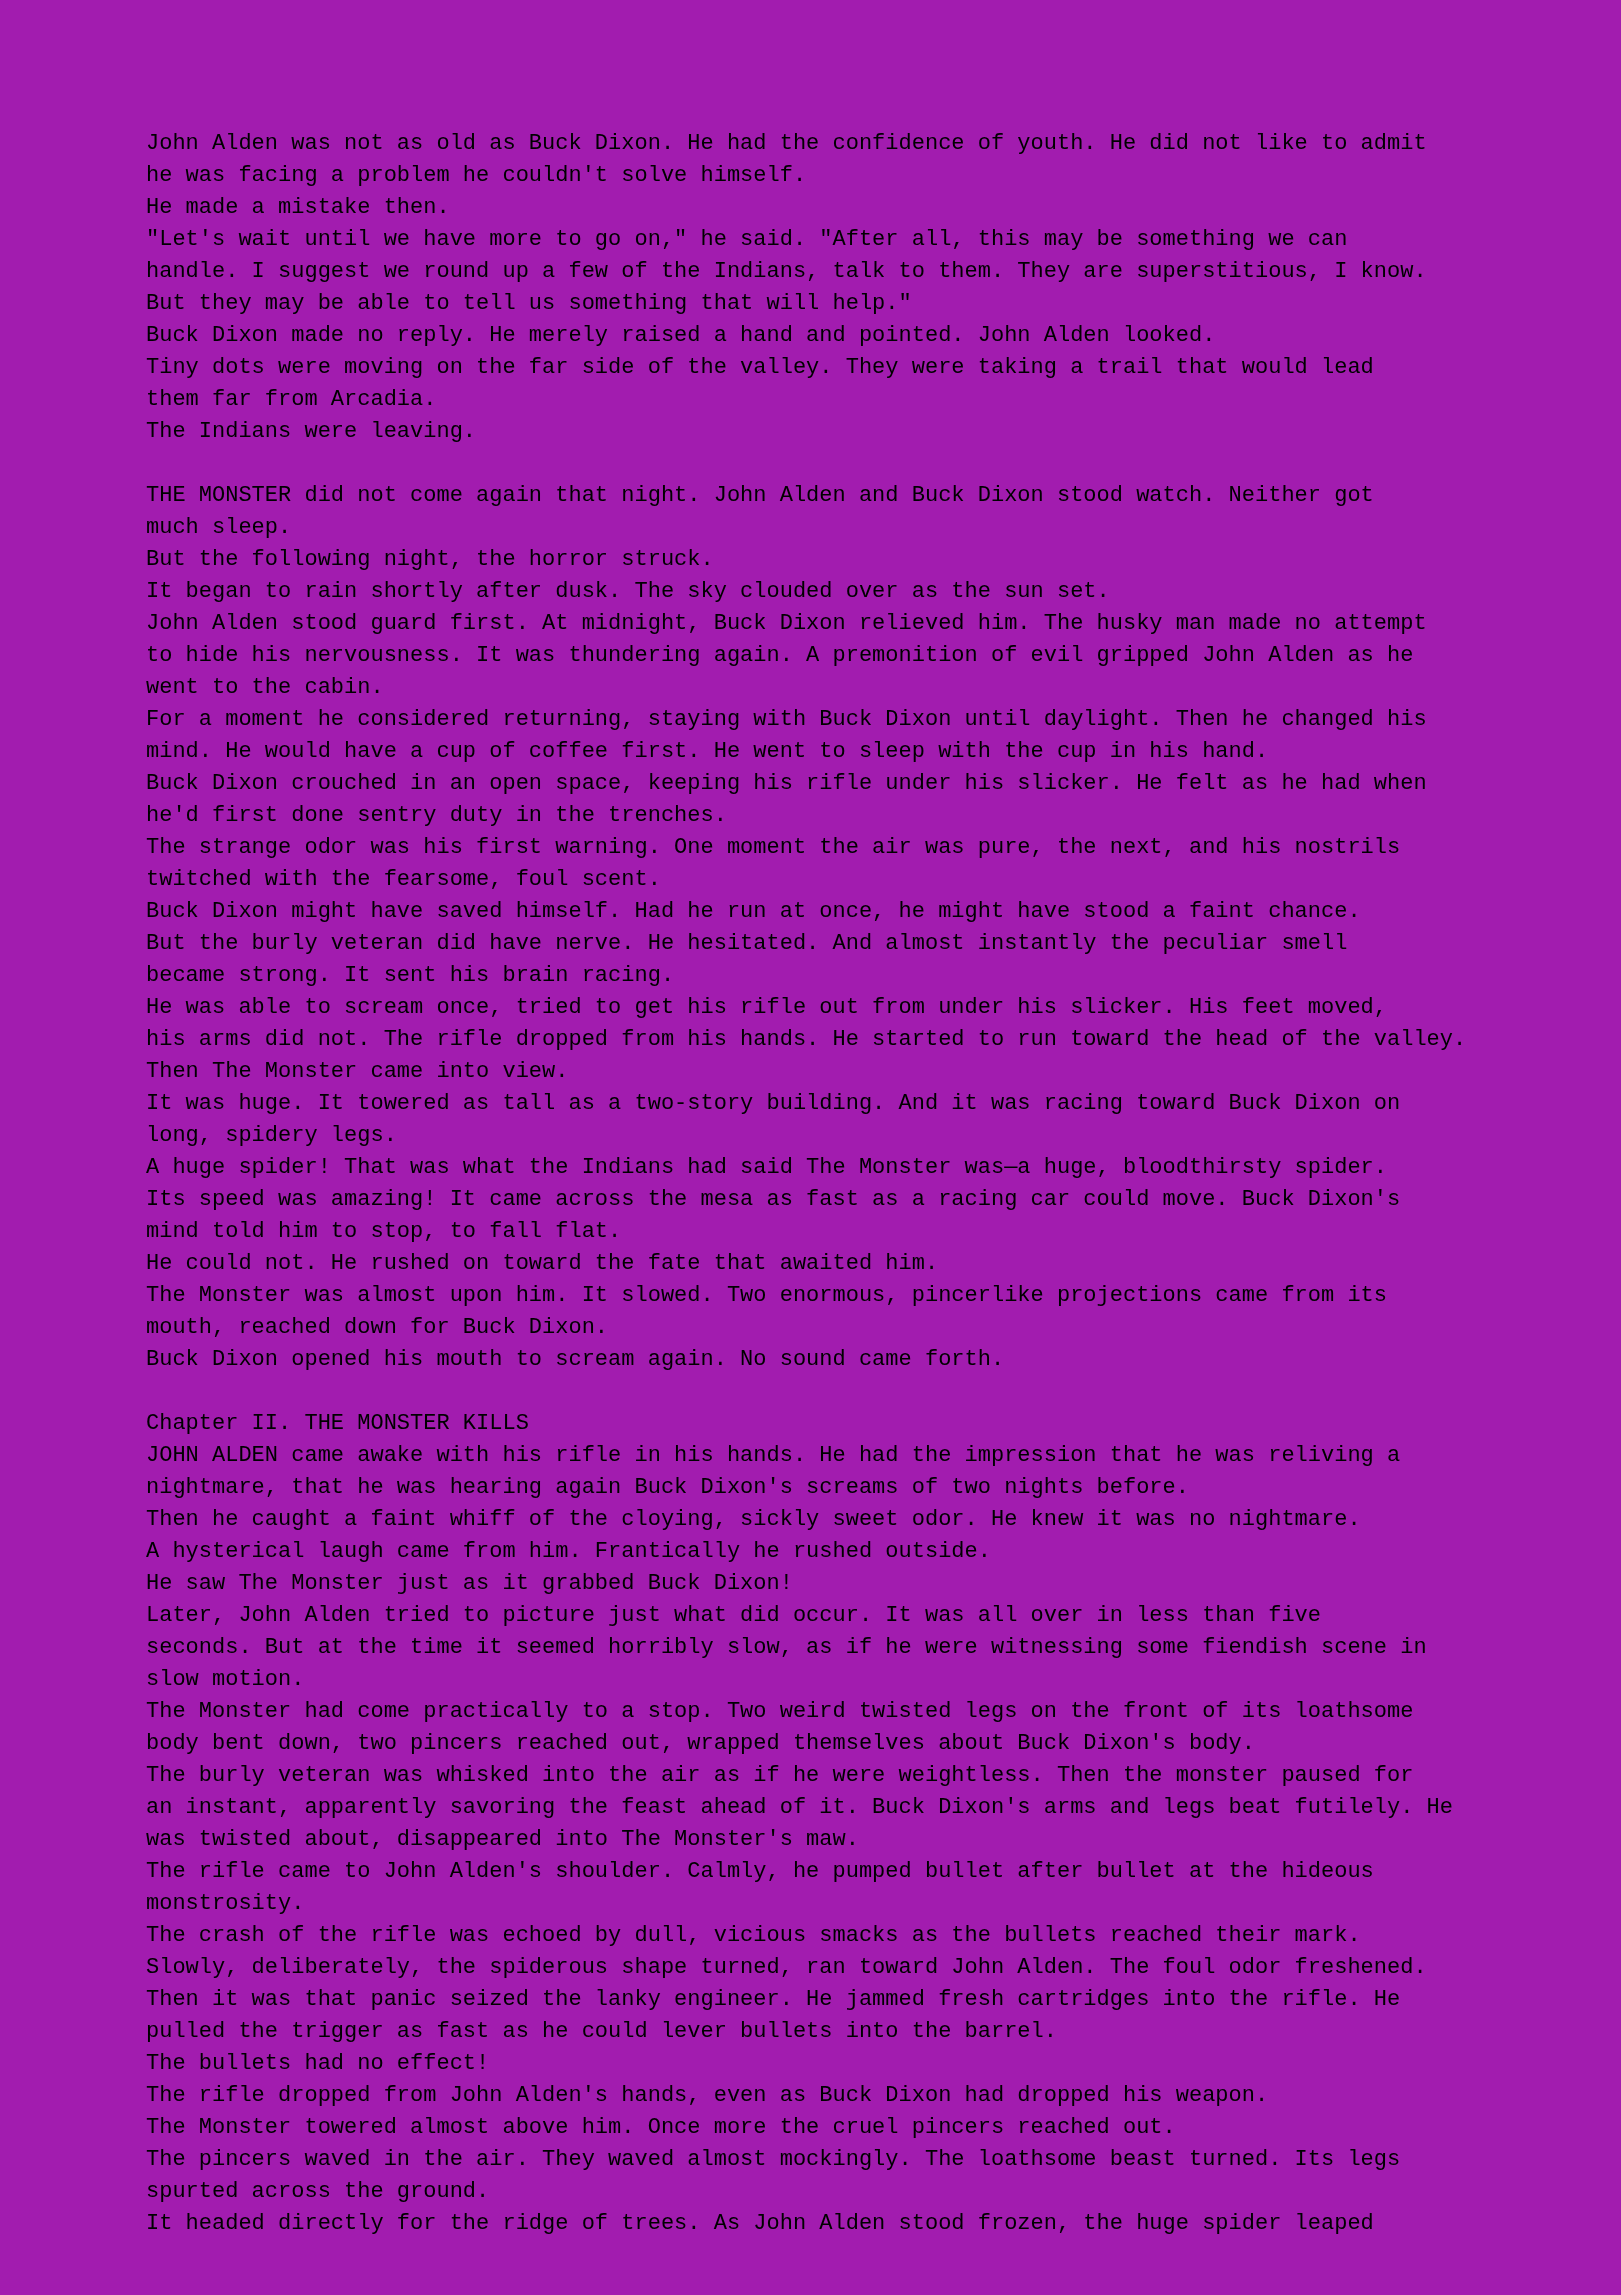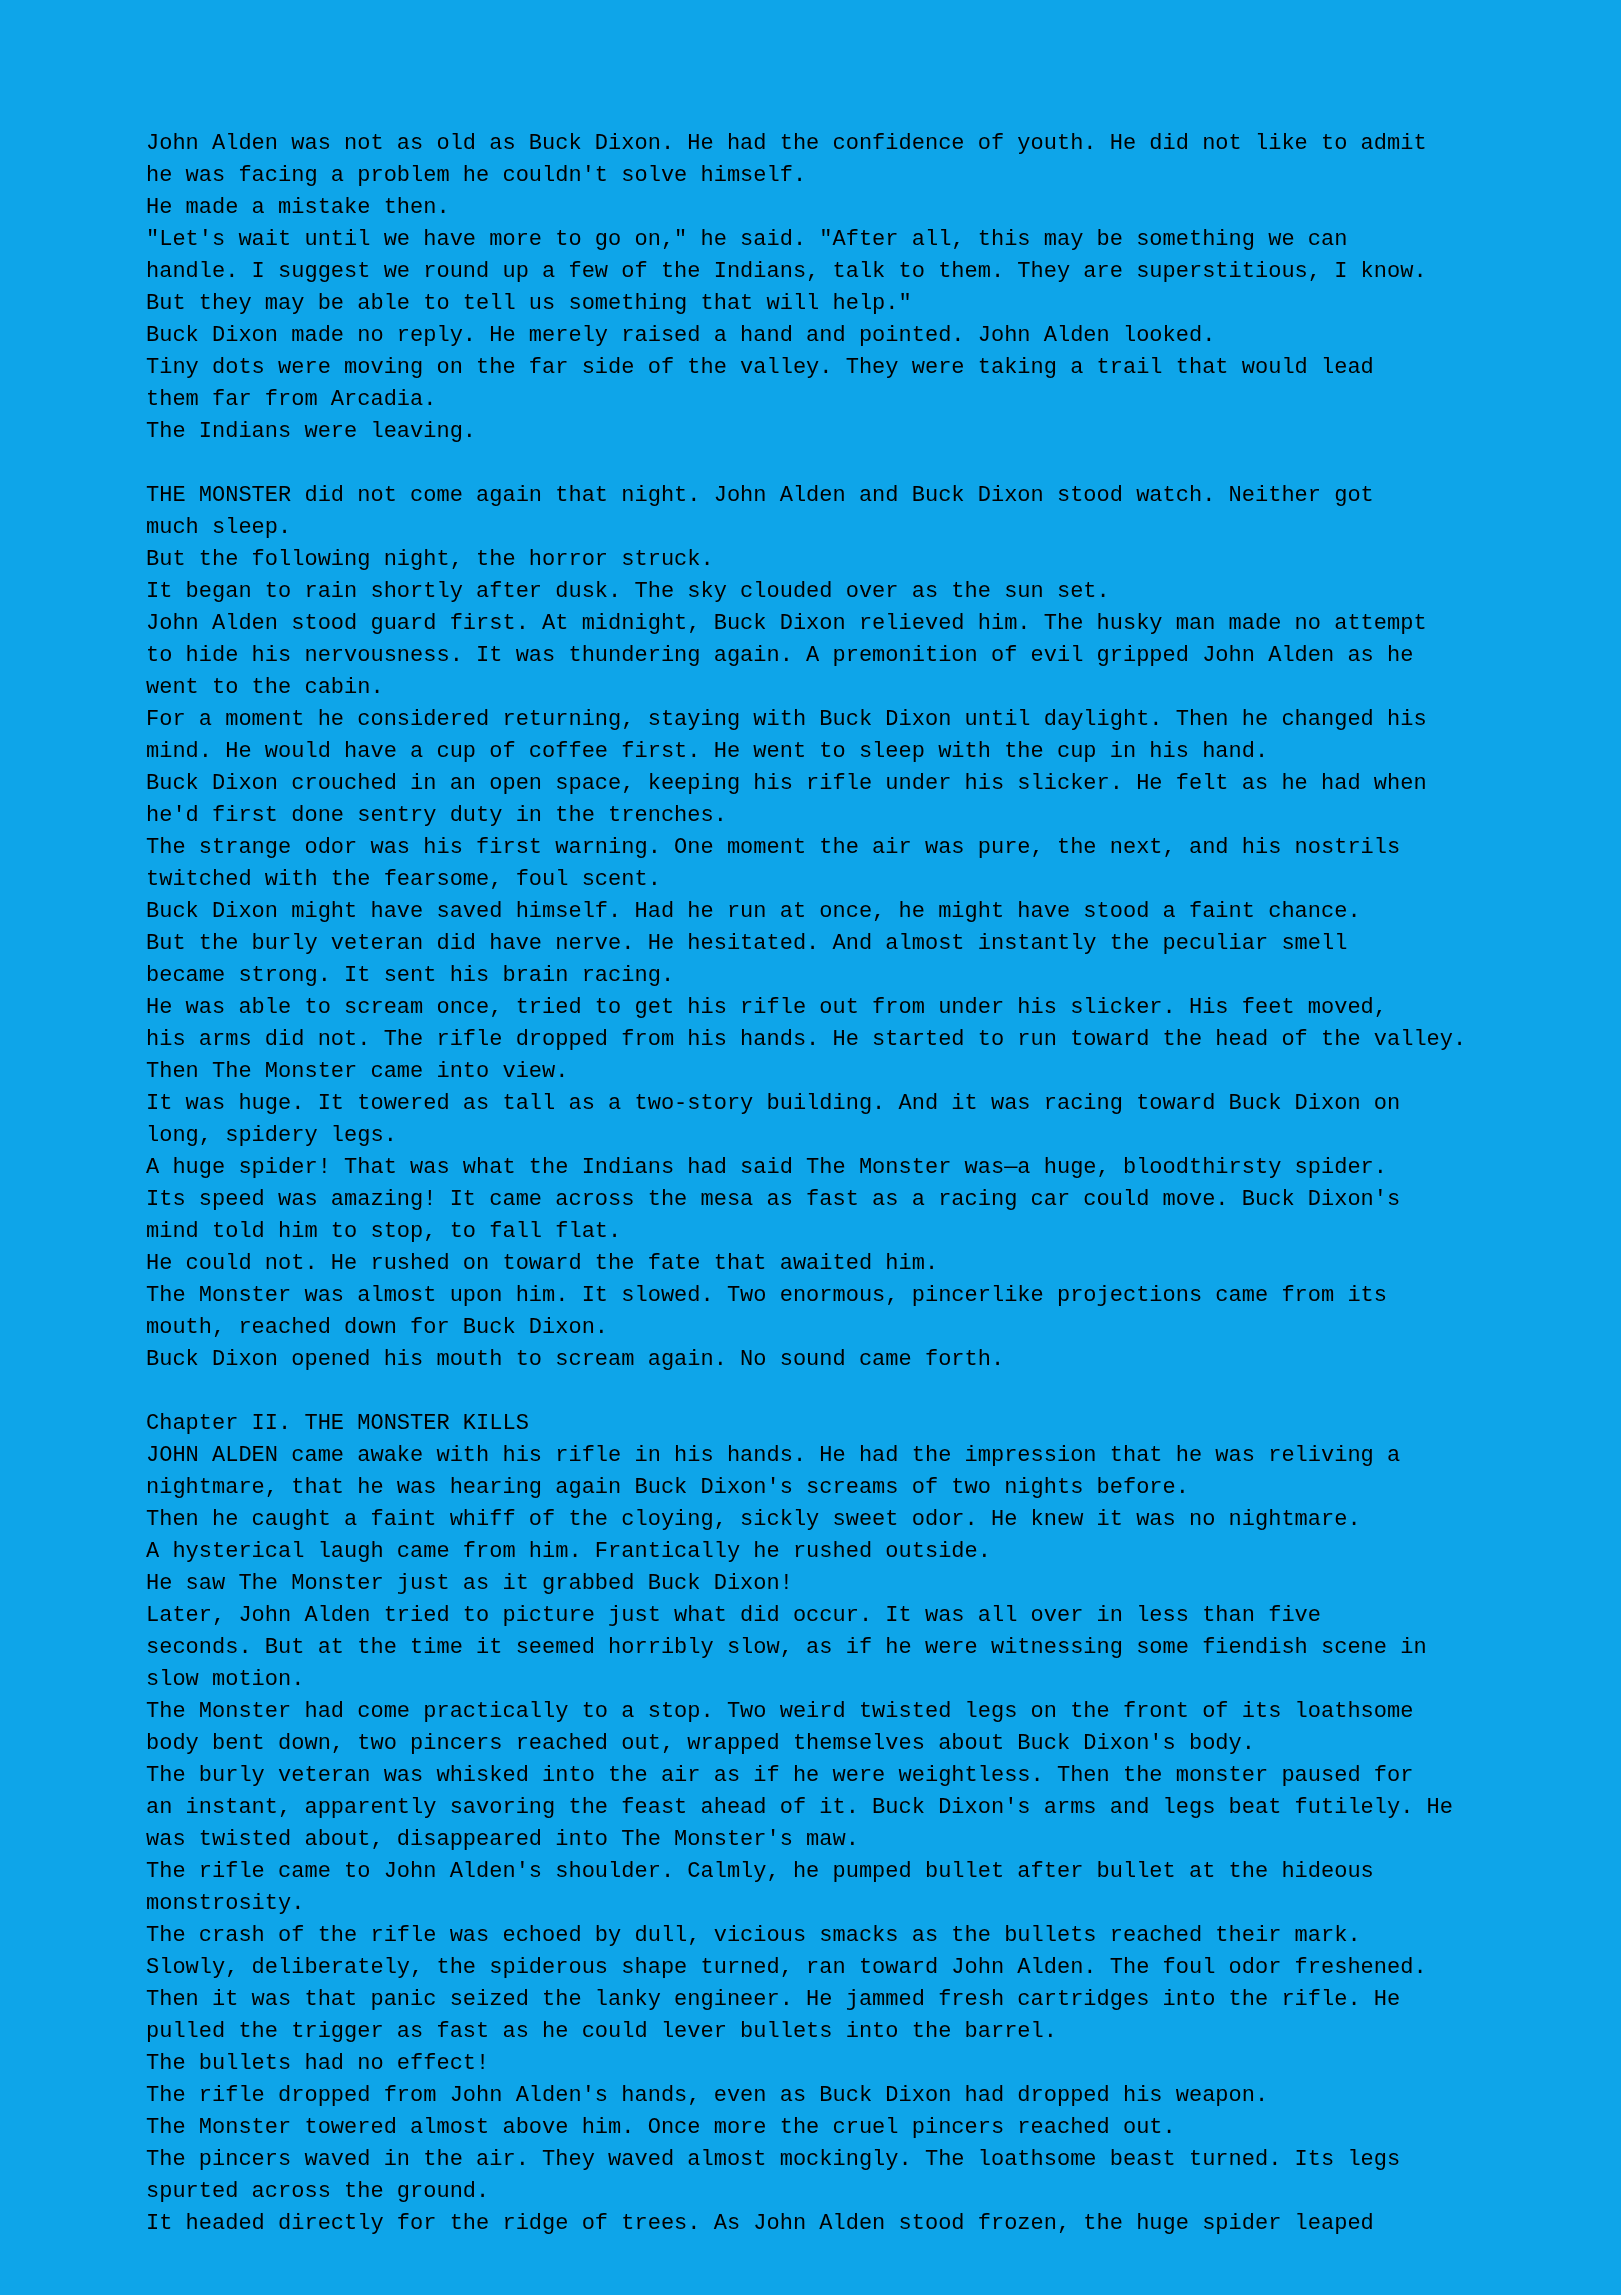--- a/index.html
+++ b/index.html
@@ -8,21 +8,21 @@
     background: #ffffff;
   }
   body {
     width: 1621px;
     height: 2295px;
     overflow: hidden;
   }
   .page {
     width: 1621px;
     height: 2295px;
-    background: #0ea5e9;
+    background: #a21caf;
     box-sizing: border-box;
   }
   .page-text {
     padding: 128px 105px 0 146px;
     font-family: "Liberation Mono", "DejaVu Sans Mono", monospace;
     font-size: 22px;
     line-height: 32px;
     color: #000000;
     white-space: pre;
     letter-spacing: 0;

